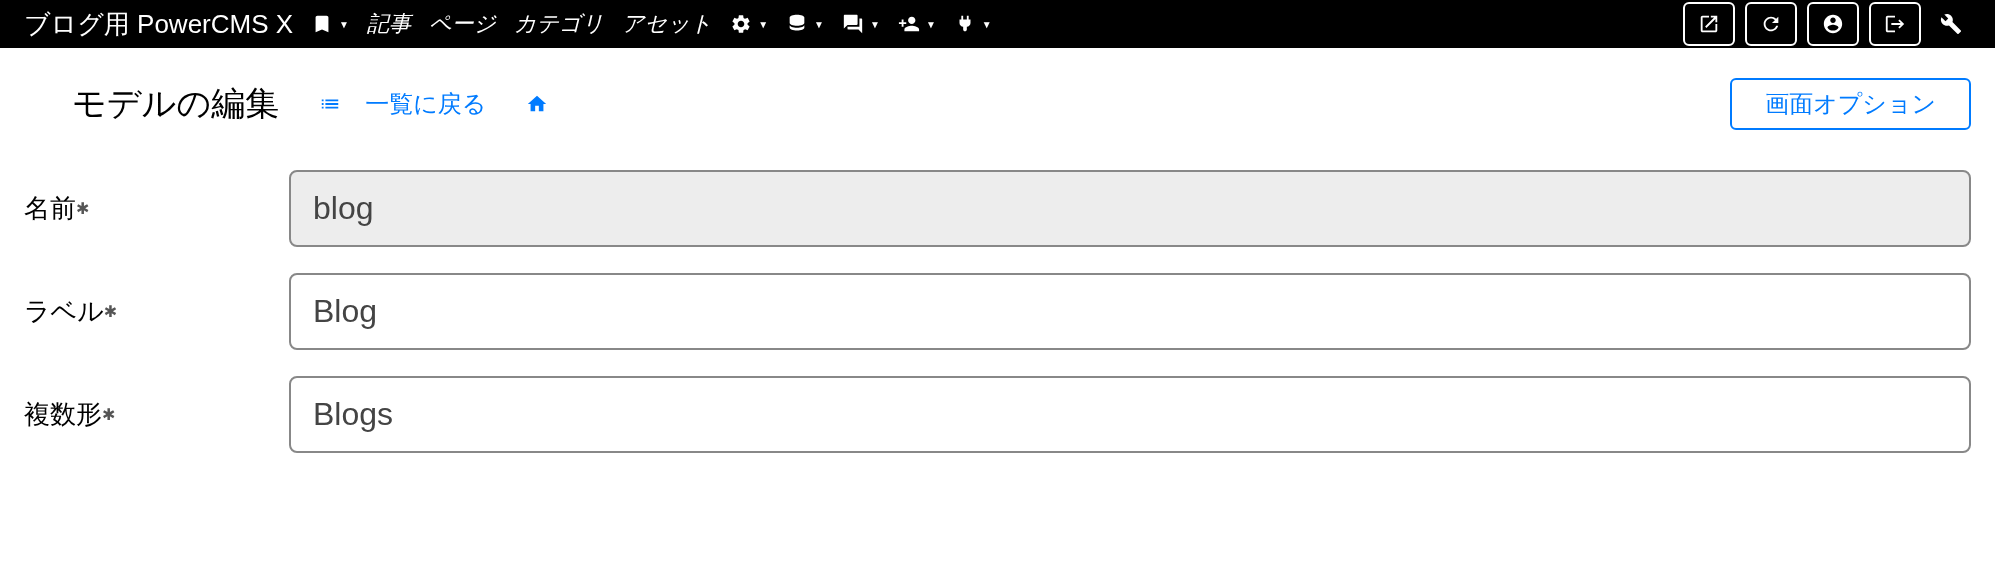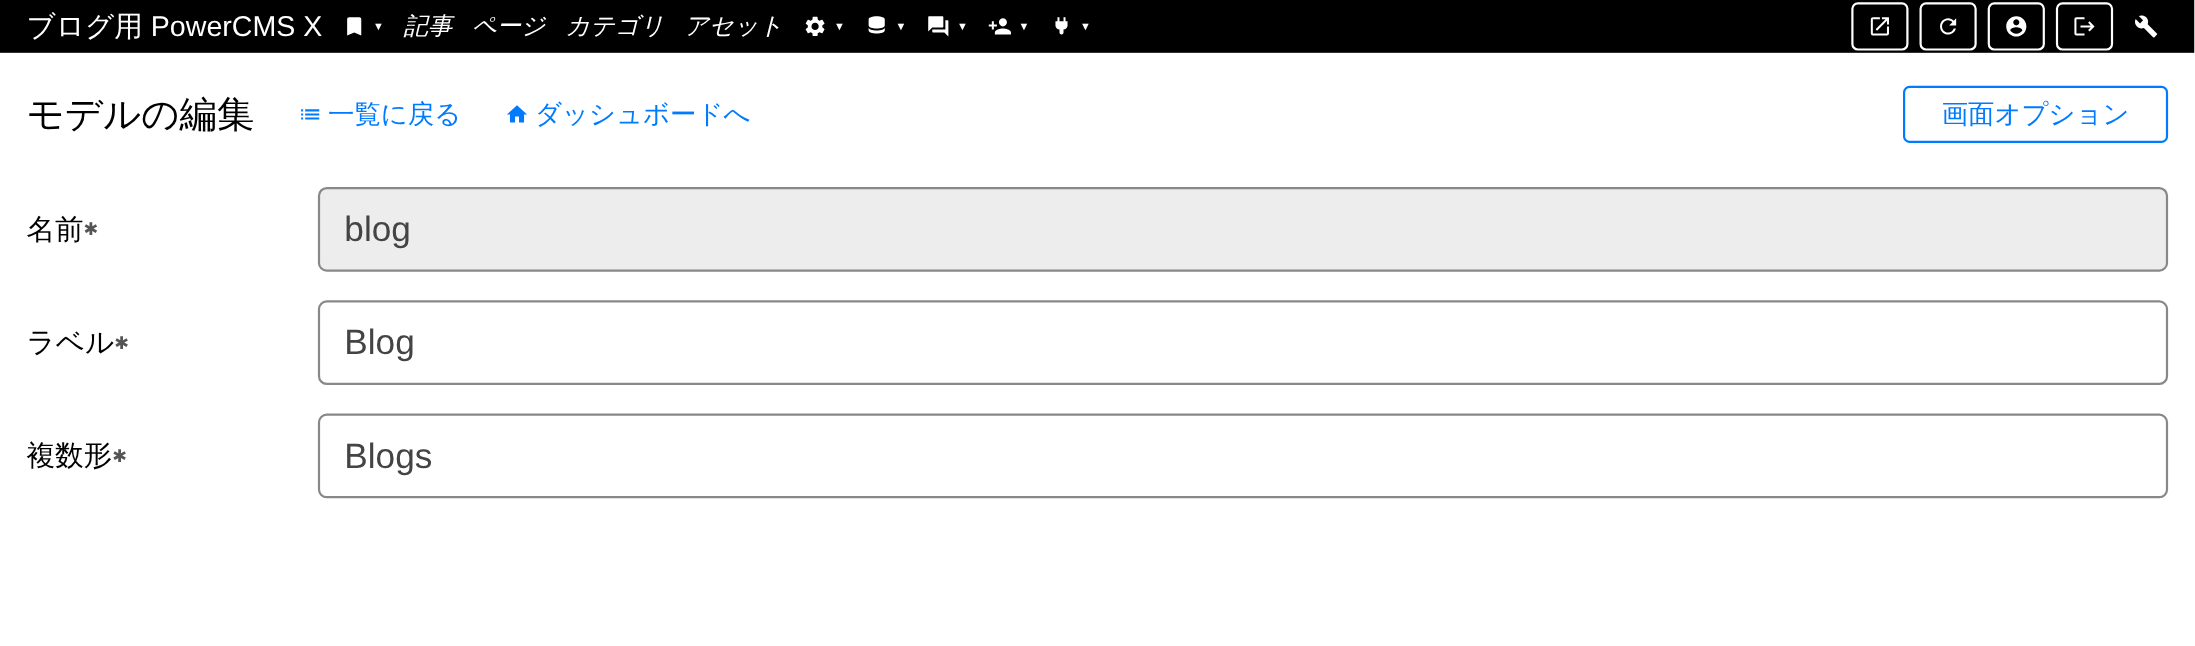--- a/index.html
+++ b/index.html
@@ -75,33 +75,34 @@
     .page-header {
       display: flex;
       align-items: center;
       justify-content: space-between;
       margin-bottom: 40px;
     }
     .page-header-left {
       display: flex;
       align-items: center;
       gap: 40px;
+      margin-left: 48px;
     }
     .page-title {
       font-size: 34px;
       font-weight: 400;
     }
     .link {
       color: #007bff;
       font-size: 24px;
       text-decoration: none;
       cursor: pointer;
       display: flex;
       align-items: center;
-      gap: 5px;
+      gap: 24px;
     }
     .screen-options-btn {
       border: 2px solid #007bff;
       color: #007bff;
       background: #ffffff;
       padding: 8px 33px;
       font-size: 24px;
       border-radius: 6px;
       cursor: pointer;
     }
@@ -226,21 +227,20 @@
       <a class="link">
         <svg class="link-icon-svg" viewBox="0 0 24 24">
             <path d="M3 13h2v-2H3v2zm0 4h2v-2H3v2zm0-8h2V7H3v2zm4 4h14v-2H7v2zm0 4h14v-2H7v2zM7 7v2h14V7H7z"></path>
           </svg>
         <span>一覧に戻る</span>
       </a>
       <a class="link">
         <svg class="link-icon-svg" viewBox="0 0 24 24">
             <path d="M10 20v-6h4v6h5v-8h3L12 3 2 12h3v8z"></path>
           </svg>
-        <span>ダッシュボードへ</span>
       </a>
     </div>
     <button class="screen-options-btn">画面オプション</button>
   </div>
 
   <div class="form-row">
     <label class="form-label">
       <span>名前</span>
       <span class="required">✱</span>
     </label>

